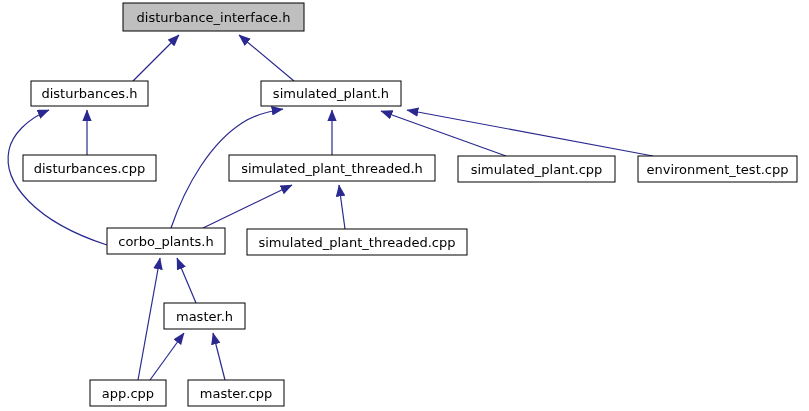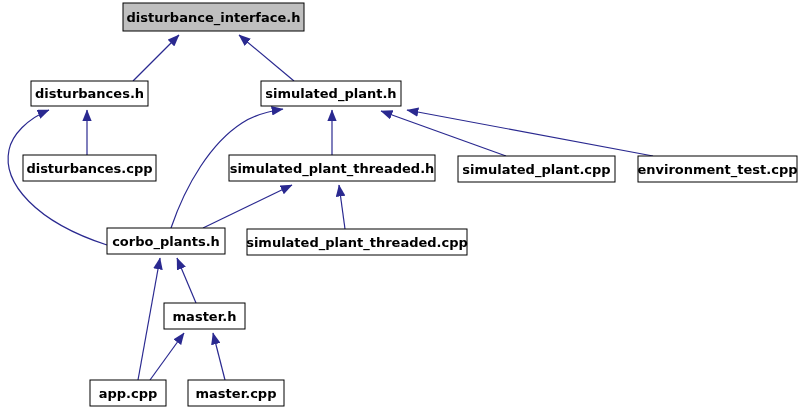--- a/index.html
+++ b/index.html
@@ -7,21 +7,20 @@
     padding: 0;
     background: #ffffff;
     font-family: "DejaVu Sans", "Liberation Sans", sans-serif;
   }
   .canvas {
     position: relative;
     width: 809px;
     height: 411px;
     background: #ffffff;
     overflow: hidden;
-    font-weight: bold;
   }
   .node-rect {
     stroke: #000000;
     stroke-width: 1;
   }
   .node-text {
     font-family: "DejaVu Sans", "Liberation Sans", sans-serif;
     font-size: 13px;
     fill: #000000;
     text-anchor: middle;

